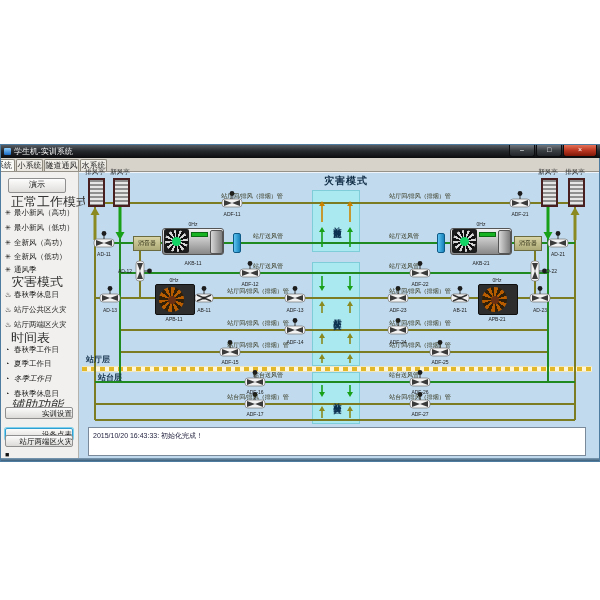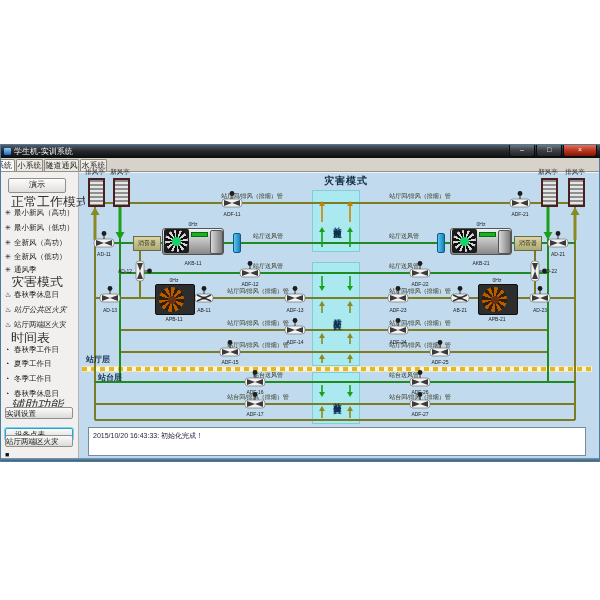--- a/index.html
+++ b/index.html
@@ -22,21 +22,21 @@
        background:linear-gradient(#f2f0ea,#dcd8cf);border:1px solid #8e8a7e;border-bottom:none;border-radius:2px 2px 0 0;box-sizing:border-box}
   .tab.active{background:#fafaf7;height:13px;z-index:2}
   .bottomstrip{left:1px;top:458px;width:598px;height:3px;background:linear-gradient(#7d9cb4,#3c5d78)}
   
   .sidebar{left:1px;top:172px;width:78px;height:286px;background:#f1f0ee;border-right:1px solid #b3b2ac;box-sizing:border-box}
   .demo-btn{left:8px;top:178px;width:56px;height:13px;font-size:8px;line-height:12px;text-align:center;color:#111;
             background:linear-gradient(#fdfdfd,#dfdedb);border:1px solid #8f8f8f;border-radius:2px}
   .sec{left:11px;width:74px;height:11px;font-size:13px;color:#333;line-height:11px;white-space:nowrap;overflow:hidden}
   .sitem{left:5px;width:73px;height:12px;font-size:7.5px;color:#1a1a1a;line-height:12px;white-space:nowrap;overflow:hidden;display:flex;align-items:center}
   .sitem .ic{font-size:7px;color:#111;width:9px;flex:0 0 auto}
-  .sbtn{left:5px;width:68px;height:12px;font-size:7.5px;line-height:11px;text-align:left;color:#111;
+  .sbtn{left:5px;width:68px;height:12px;font-size:7.5px;line-height:11px;text-align:right;color:#111;
         background:linear-gradient(#fbfbfb,#dcdbd8);border:1px solid #8f8f8f;border-radius:2px;box-sizing:border-box}
   .sbtn.focused{border:1px solid #2e9fd0;box-shadow:0 0 0 1px #7fd0ec}
   
   .main{left:79px;top:172px;width:520px;height:286px;background:#c1daee;border-top:1px solid #eef4fa}
   .band{background:#abe9f0;border:1px solid #7ecdd8;box-sizing:border-box}
   .floorline{left:82px;top:366px;width:510px;height:4px;
              background:repeating-linear-gradient(90deg,#e2b829 0 5px,#fdf6da 5px 9px);border-top:1px solid #efe6c2;border-bottom:1px solid #efe6c2}
   .dtitle{left:296px;top:174px;width:100px;text-align:center;font-size:10px;font-weight:bold;color:#0e2b44;letter-spacing:1px}
   .zlabel{width:12px;text-align:center;font-size:8px;font-weight:bold;color:#0c3050;
           writing-mode:vertical-rl;text-orientation:upright;letter-spacing:1px;display:flex;align-items:center;justify-content:center}
@@ -425,38 +425,38 @@
   </div>
 <div class="abs sitem" style="top: 264px;">
     <span class="ic">✳</span>
     <span>通风季</span>
   </div>
 <div class="abs sec" style="top: 276px;">灾害模式</div>
 <div class="abs sitem" style="top: 289px;">
     <span class="ic">♨</span>
     <span>春秋季休息日</span>
   </div>
-<div class="abs sitem" style="top: 304px; font-style: italic;">
+<div class="abs sitem" style="top: 304px;">
     <span class="ic">♨</span>
     <span>站厅公共区火灾</span>
   </div>
 <div class="abs sitem" style="top: 319px;">
     <span class="ic">♨</span>
     <span>站厅两端区火灾</span>
   </div>
 <div class="abs sec" style="top: 332px;">时间表</div>
 <div class="abs sitem" style="top: 344px;">
     <span class="ic">◔</span>
     <span>春秋季工作日</span>
   </div>
 <div class="abs sitem" style="top: 358px;">
     <span class="ic">◔</span>
     <span>夏季工作日</span>
   </div>
-<div class="abs sitem" style="top: 373px;">
+<div class="abs sitem" style="top: 373px; font-style: italic;">
     <span class="ic">◔</span>
     <span>冬季工作日</span>
   </div>
 <div class="abs sitem" style="top: 388px;">
     <span class="ic">◔</span>
     <span>春秋季休息日</span>
   </div>
 <div class="abs sec" style="top: 399px; font-style: italic;">辅助功能</div>
 <div class="abs sbtn" style="top: 407px;">实训设置</div>
 <div class="abs sbtn focused" style="top: 428px; padding-left: 9px;">设备点表</div>

